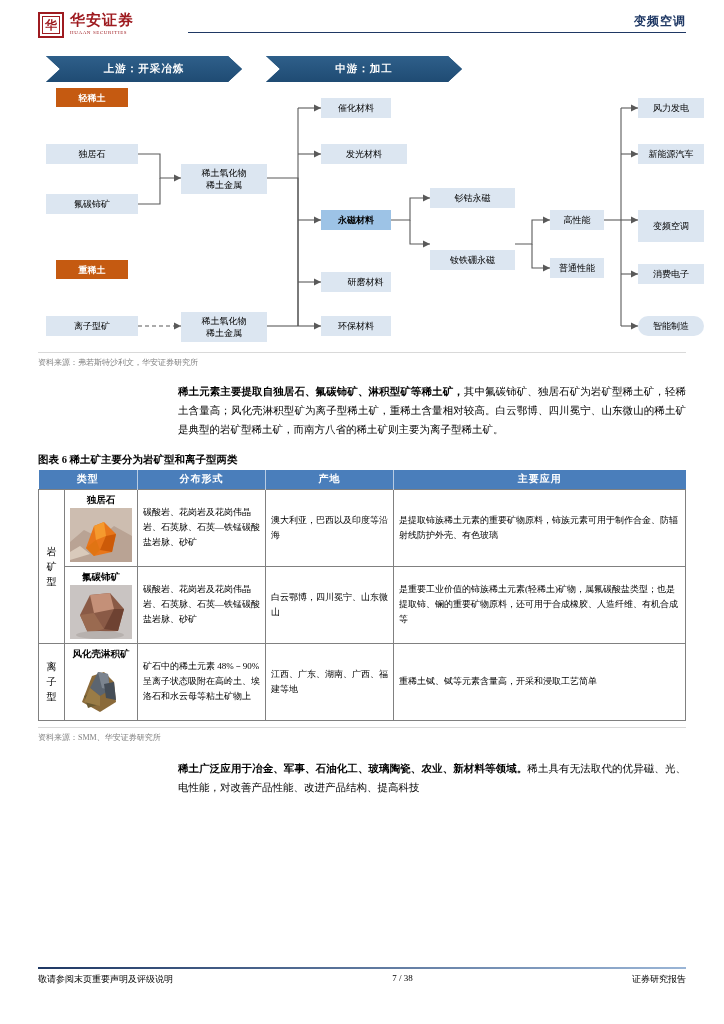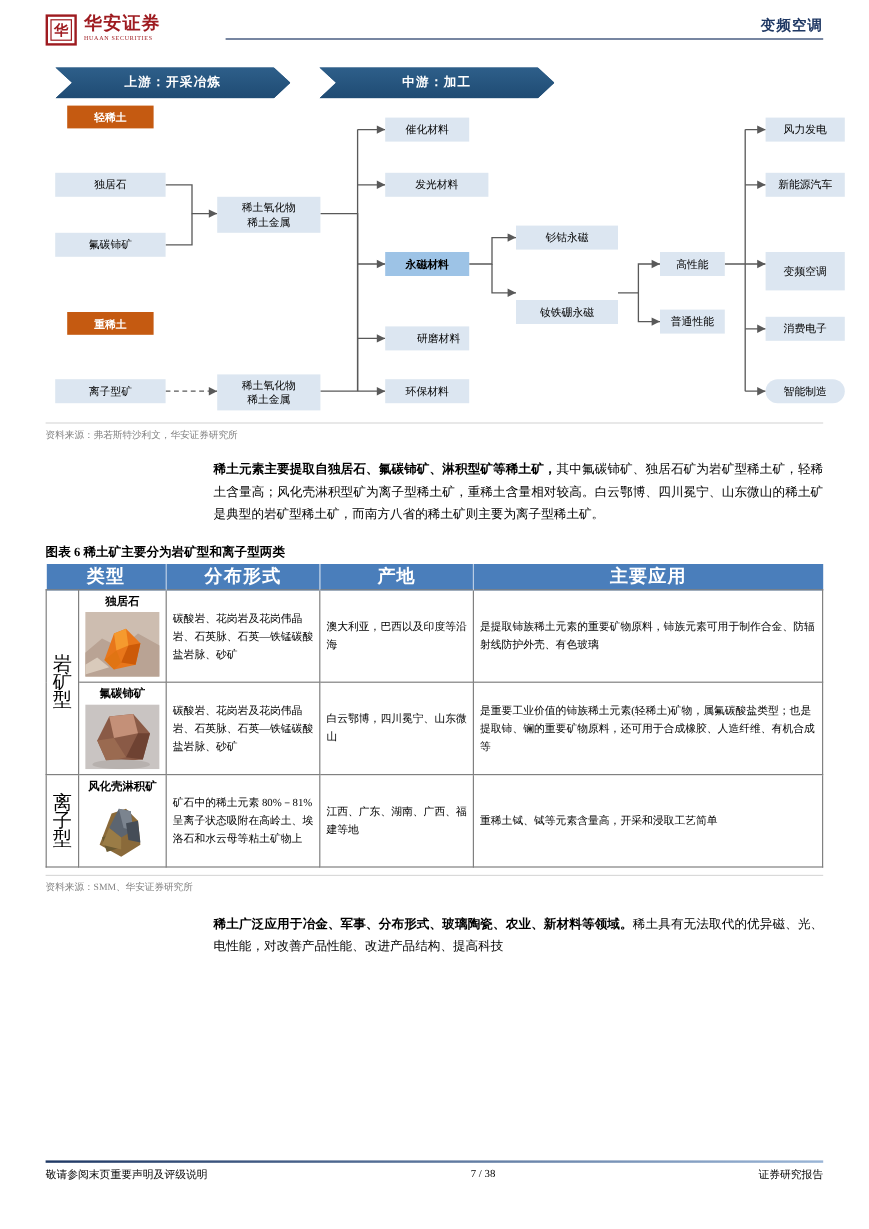--- a/index.html
+++ b/index.html
@@ -63,27 +63,27 @@
 
   
   .para { font-size:10.5px; line-height:19px; text-align:justify; margin:14px 0 0 0; padding-left:140px;}
   .para b { font-weight:700; }
   .para2 { font-size:10.5px; line-height:19px; text-align:justify; margin:16px 0 0 0; padding-left:140px;}
 
   
   .tbl-title { font-size:10.5px; font-weight:700; margin:14px 0 3px 0; }
   table.mtbl { width:100%; border-collapse:collapse; font-size:9px; }
   table.mtbl thead th {
-    background:#4a7ebb; color:#fff; font-weight:700; font-size:15px;
+    background:#4a7ebb; color:#fff; font-weight:700; font-size:10px;
     height:19px; text-align:center; border-right:1px solid #b8cce4;
     letter-spacing:1px;
   }
   table.mtbl thead th:last-child { border-right:none; }
   table.mtbl td { border:1px solid #808080; padding:4px 5px; vertical-align:middle; line-height:15px; }
-  td.type-cell { width:26px; text-align:center; font-size:16px; font-weight:400; padding:2px; }
+  td.type-cell { width:26px; text-align:center; font-size:10px; font-weight:400; padding:2px; }
   td.mineral-cell { width:72px; text-align:center; padding:3px 2px; }
   td.dist-cell { width:128px; }
   td.place-cell { width:128px; }
   td.app-cell { }
   .m-name { font-size:9.5px; font-weight:700; display:block; margin-bottom:2px; line-height:12px;}
   .m-img { width:62px; height:54px; display:block; margin:0 auto; border:0; }
 
   
   .footer { position:absolute; left:38px; right:38px; bottom:38px; }
   .footer-rule { height:2px; background:linear-gradient(90deg,#1f3864,#9ab5d6); margin-bottom:4px; }
@@ -260,31 +260,31 @@
           <svg class="m-img" viewBox="0 0 62 54">
             <rect width="62" height="54" fill="#ffffff"></rect>
             <polygon points="12,40 22,14 34,10 44,20 46,40 30,50" fill="#8a6a3a"></polygon>
             <polygon points="20,26 28,10 38,12 40,28 30,34" fill="#5c6570"></polygon>
             <polygon points="28,10 38,12 40,28 32,26" fill="#7b848f"></polygon>
             <polygon points="34,22 44,20 46,38 36,36" fill="#454d57"></polygon>
             <polygon points="14,34 24,30 30,42 18,46" fill="#6b5a32"></polygon>
             <polygon points="20,26 30,34 30,44 14,40" fill="#9a7c46"></polygon>
           </svg>
         </td>
-        <td class="dist-cell">矿石中的稀土元素 80%－81%呈离子状态吸附在高岭土、埃洛石和水云母等粘土矿物上</td>
+        <td class="dist-cell">矿石中的稀土元素 48%－90%呈离子状态吸附在高岭土、埃洛石和水云母等粘土矿物上</td>
         <td class="place-cell">江西、广东、湖南、广西、福建等地</td>
         <td class="app-cell">重稀土铽、铽等元素含量高，开采和浸取工艺简单</td>
       </tr>
     </tbody>
   </table>
 
   <div class="src src-line">资料来源：SMM、华安证券研究所</div>
 
   <p class="para2">
-    <b>稀土广泛应用于冶金、军事、分布形式、玻璃陶瓷、农业、新材料等领域。</b><span>稀土具有无法取代的优异磁、光、电性能，对改善产品性能、改进产品结构、提高科技</span>
+    <b>稀土广泛应用于冶金、军事、石油化工、玻璃陶瓷、农业、新材料等领域。</b><span>稀土具有无法取代的优异磁、光、电性能，对改善产品性能、改进产品结构、提高科技</span>
   </p>
 
   <div class="footer">
     <div class="footer-rule"></div>
     <div class="footer-row">
       <span>敬请参阅末页重要声明及评级说明</span>
       <span>7 / 38</span>
       <span>证券研究报告</span>
     </div>
   </div>

